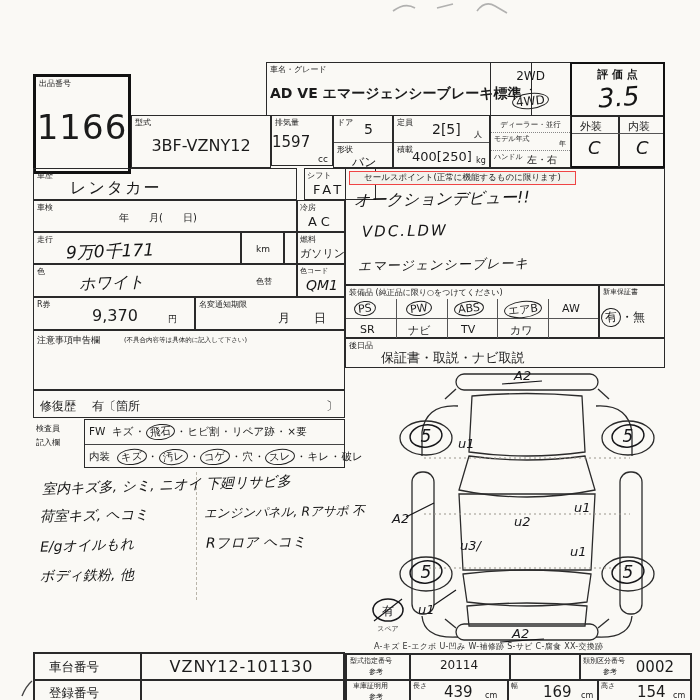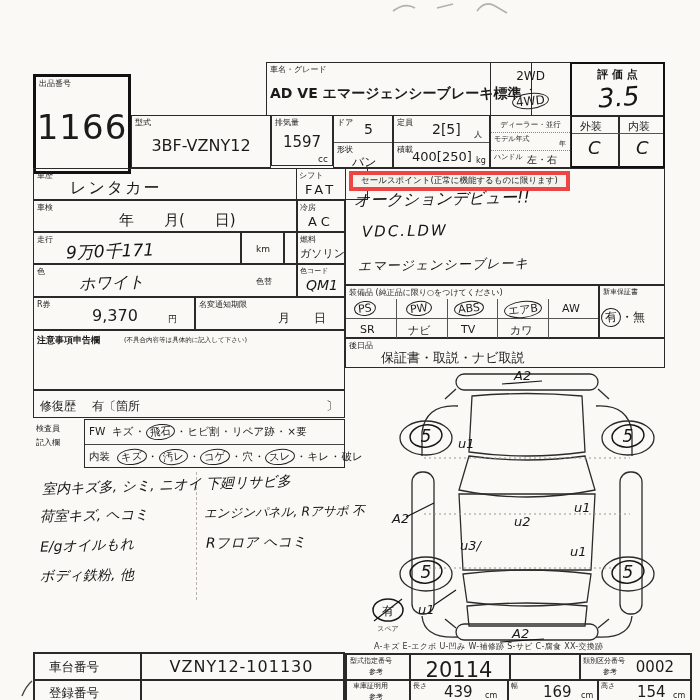--- a/index.html
+++ b/index.html
@@ -61,21 +61,21 @@
     <span class="val hand" style="left:64px;top:73px;font-size:18px">C</span>
   </div>
 
   <div class="cell" style="left:131px;top:115px;width:140px;height:53px">
     <span class="lbl" style="left:3px;top:2px">型式</span>
     <div class="val" style="left:0;top:20px;width:100%;text-align:center;font-size:16px">3BF-VZNY12</div>
   </div>
 
   <div class="cell" style="left:271px;top:115px;width:62px;height:51px">
     <span class="lbl" style="left:3px;top:2px">排気量</span>
-    <div class="val" style="left:0;top:17px;width:100%;text-align:center;font-size:15px">1597</div>
+    <div class="val" style="left:0;top:17px;width:100%;font-size:15px">1597</div>
     <span class="val" style="right:4px;top:38px;font-size:9px">cc</span>
   </div>
 
   <div class="cell" style="left:333px;top:115px;width:60px;height:53px">
     <span class="lbl" style="left:3px;top:2px">ドア</span>
     <span class="val" style="left:30px;top:5px;font-size:14px">5</span>
     <div class="hline" style="left:0;top:26px;width:100%;height:1px;background:#555"></div>
     <span class="lbl" style="left:3px;top:29px">形状</span>
     <span class="val" style="left:18px;top:38px;font-size:12px">バン</span>
   </div>
@@ -97,28 +97,28 @@
 
   <div class="cell" style="left:490px;top:115px;width:81px;height:53px">
     <div class="val" style="left:0;top:4px;width:100%;text-align:center;font-size:7.5px">ディーラー・並行</div>
     <div style="position:absolute;left:0;top:16px;width:100%;border-top:1px dotted #888"></div>
     <span class="lbl7" style="left:3px;top:19px">モデル年式</span>
     <span class="lbl7" style="right:4px;top:24px">年</span>
     <div style="position:absolute;left:0;top:34px;width:100%;border-top:1px dotted #888"></div>
     <span class="lbl7" style="left:3px;top:37px">ハンドル</span>
     <span class="val" style="left:36px;top:37px;font-size:10px">左・右</span>
   </div>
-  <div class="cell" style="left:296px;top:168px;width:72px;height:32px">
+  <div class="cell" style="left:304px;top:168px;width:72px;height:32px">
     <span class="lbl" style="left:2px;top:2px">シフト</span>
     <span class="val" style="left:8px;top:13px;font-size:13px;letter-spacing:3px">FAT</span>
   </div>
 
   <div class="cell" style="left:33px;top:200px;width:264px;height:32px">
     <span class="lbl" style="left:3px;top:2px">車検</span>
-    <span class="val" style="left:85px;top:10px;font-size:15px">年　　月(　　日)</span>
+    <span class="val" style="left:85px;top:10px;font-size:10px">年　　月(　　日)</span>
   </div>
   <div class="cell" style="left:297px;top:200px;width:48px;height:32px">
     <span class="lbl" style="left:2px;top:2px">冷房</span>
     <span class="val" style="left:10px;top:13px;font-size:13px;letter-spacing:4px">AC</span>
   </div>
 
   <div class="cell" style="left:33px;top:232px;width:264px;height:32px">
     <span class="lbl" style="left:3px;top:2px">走行</span>
     <span class="val hand" style="left:32px;top:7px;font-size:17px;transform:rotate(-2deg)">9万0千171</span>
     <div class="vline" style="left:206px;top:0;height:100%"></div>
@@ -144,32 +144,32 @@
     <span class="lbl" style="left:3px;top:2px">R券</span>
     <span class="val" style="left:58px;top:8px;font-size:16px">9,370</span>
     <span class="val" style="left:134px;top:15px;font-size:9px">円</span>
   </div>
   <div class="cell" style="left:195px;top:297px;width:150px;height:33px">
     <span class="lbl" style="left:3px;top:2px">名変通知期限</span>
     <span class="val" style="left:82px;top:12px;font-size:12px">月　　日</span>
   </div>
 
   <div class="cell" style="left:33px;top:330px;width:312px;height:60px">
-    <span class="val" style="left:3px;top:3px;font-size:9px;font-weight:bold">注意事項申告欄</span>
+    <span class="val" style="left:3px;top:3px;font-size:9px;font-weight:normal">注意事項申告欄</span>
     <span class="val" style="left:90px;top:5px;font-size:6.5px">(不具合内容等は具体的に記入して下さい)</span>
   </div>
 
   <div class="cell" style="left:33px;top:390px;width:312px;height:28px">
     <span class="val" style="left:6px;top:7px;font-size:12px">修復歴</span>
     <span class="val" style="left:58px;top:7px;font-size:12px">有〔箇所</span>
     <span class="val" style="right:6px;top:7px;font-size:12px">〕</span>
   </div>
 
   <div class="cell" style="left:345px;top:168px;width:320px;height:117px">
-    <span class="val" style="left:3px;top:2px;font-size:8.5px;border:4px solid #ef4444;padding:0 8px;background:#f3f2ec">セールスポイント(正常に機能するものに限ります)</span>
+    <span class="val" style="left:3px;top:2px;font-size:8.5px;border:1px solid #ef4444;padding:0 14px;background:#f3f2ec">セールスポイント(正常に機能するものに限ります)</span>
     <div class="val hand" style="left:8px;top:20px;font-size:16px;transform:rotate(-1deg)">オークションデビュー!!</div>
     <div class="val hand" style="left:16px;top:53px;font-size:15px;letter-spacing:2px;transform:rotate(-1deg)">VDC.LDW</div>
     <div class="val hand" style="left:12px;top:87px;font-size:13px;letter-spacing:1px;transform:rotate(-1deg)">エマージェンシーブレーキ</div>
   </div>
 
   <div class="cell" style="left:345px;top:285px;width:320px;height:53px">
     <span class="lbl" style="left:3px;top:2px">装備品 (純正品に限り○をつけてください)</span>
     <div class="vline" style="left:252px;top:0;height:100%"></div>
     <span class="lbl7" style="left:257px;top:2px">新車保証書</span>
     <div class="val" style="left:255px;top:22px;font-size:12px">
@@ -308,21 +308,21 @@
   </svg>
 
   <div class="cell" style="left:345px;top:653px;width:347px;height:51px;border-width:2px">
     <div class="hline" style="left:0;top:24px;width:100%"></div>
     <div class="vline" style="left:62px;top:0;height:100%"></div>
     <div class="vline" style="left:162px;top:0;height:24px"></div>
     <div class="vline" style="left:232px;top:0;height:24px"></div>
 
     <span class="lbl7" style="left:3px;top:2px">型式指定番号</span>
     <span class="lbl7" style="left:22px;top:13px">参考</span>
-    <div class="val" style="left:62px;top:3px;width:100px;text-align:center;font-size:21px">20114</div>
+    <div class="val" style="left:62px;top:3px;width:100px;text-align:center;font-size:12px">20114</div>
     <span class="lbl7" style="left:236px;top:2px">類別区分番号</span>
     <span class="lbl7" style="left:256px;top:13px">参考</span>
     <div class="val" style="left:232px;top:3px;width:115px;text-align:right;padding-right:20px;box-sizing:border-box;font-size:15px">0002</div>
 
     <div class="vline" style="left:160px;top:24px;height:27px"></div>
     <div class="vline" style="left:250px;top:24px;height:27px"></div>
     <span class="lbl7" style="left:6px;top:27px">車庫証明用</span>
     <span class="lbl7" style="left:22px;top:38px">参考</span>
     <span class="lbl7" style="left:66px;top:27px">長さ</span>
     <span class="val" style="left:97px;top:28px;font-size:15px">439</span>

